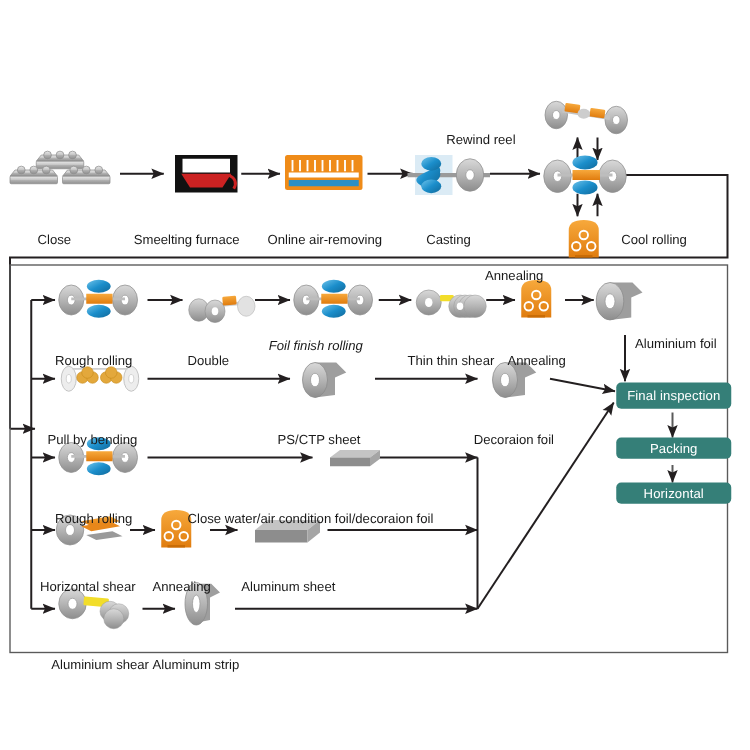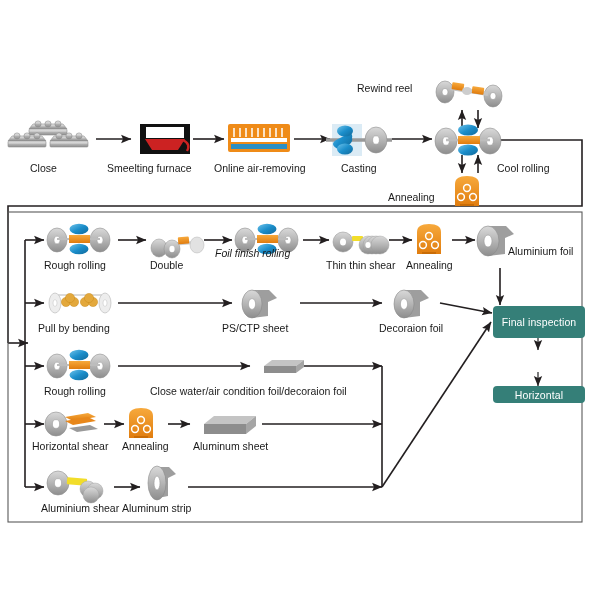--- a/index.html
+++ b/index.html
@@ -1,19 +1,19 @@
 <!DOCTYPE html>
 <html><head>
 <meta charset="utf-8">
 <style>
   html,body{margin:0;padding:0;background:#ffffff;}
   body{width:600px;height:600px;font-family:"Liberation Sans",sans-serif;-webkit-font-smoothing:antialiased;}
   #stage{position:relative;width:600px;height:600px;overflow:hidden;background:#fff;}
   #svgroot{position:absolute;left:0;top:0;width:600px;height:600px;}
-  .lbl{position:absolute;color:#1a1a1a;font-size:10.5px;line-height:11px;white-space:nowrap;font-family:"Liberation Sans",sans-serif;}
+  .lbl{position:absolute;color:#1a1a1a;font-size:10.5px;line-height:11px;white-space:nowrap;font-family:"Liberation Sans",sans-serif;margin-top:24px;}
   .teal{position:absolute;background:#357f78;border-radius:4px;color:#ffffff;font-size:10.5px;display:flex;align-items:center;justify-content:center;font-family:"Liberation Sans",sans-serif;letter-spacing:.1px;}
 </style>
 </head>
 <body>
 
 <div id="stage">
 
   <svg id="svgroot" viewBox="0 0 600 600">
     <defs>
       <marker id="ar" markerWidth="7" markerHeight="7" refX="6.2" refY="3" orient="auto" markerUnits="strokeWidth">
@@ -377,16 +377,17 @@
   <div class="lbl" style="left:44px;top:386px;">Rough rolling</div>
   <div class="lbl" style="left:150px;top:386px;">Close water/air condition foil/decoraion foil</div>
 
   <div class="lbl" style="left:32px;top:441px;">Horizontal shear</div>
   <div class="lbl" style="left:122px;top:441px;">Annealing</div>
   <div class="lbl" style="left:193px;top:441px;">Aluminum sheet</div>
 
   <div class="lbl" style="left:41px;top:503px;">Aluminium shear</div>
   <div class="lbl" style="left:122px;top:503px;text-align:center;">Aluminum strip</div>
 
-  <div class="teal" style="left:493px;top:306px;width:92px;height:32px;">Final inspection</div>
+  <div class="teal" style="left:493px;top:306px;width:92px;height:21px;">Final inspection</div>
+  <div class="teal" style="left:493px;top:350px;width:92px;height:17px;">Packing</div>
   <div class="teal" style="left:493px;top:386px;width:92px;height:17px;">Horizontal</div>
 
 </div>
 
 </body></html>

